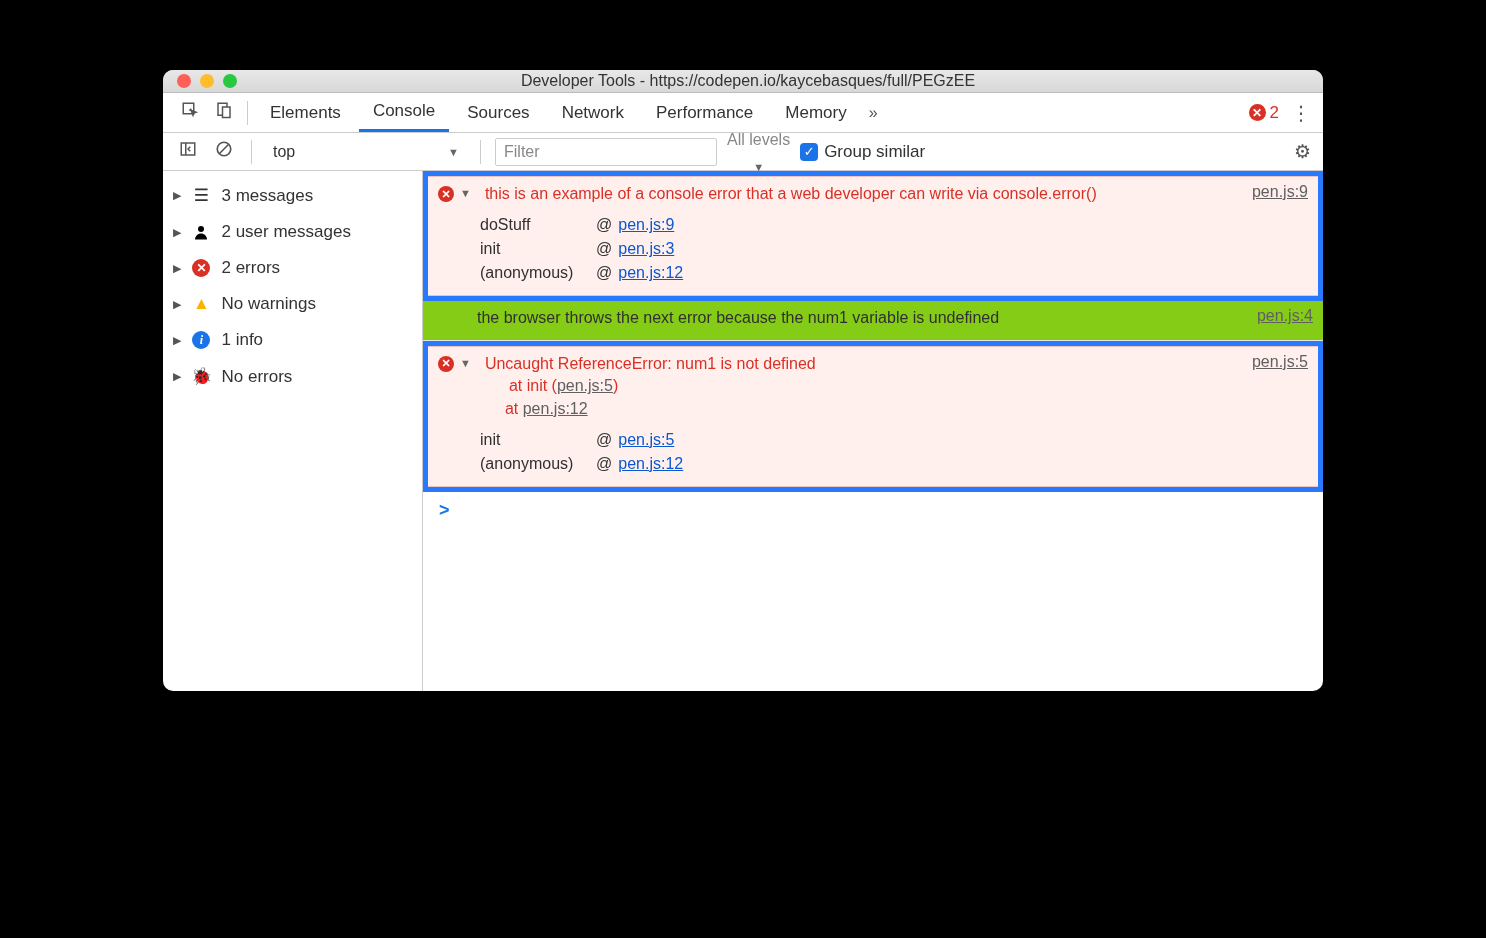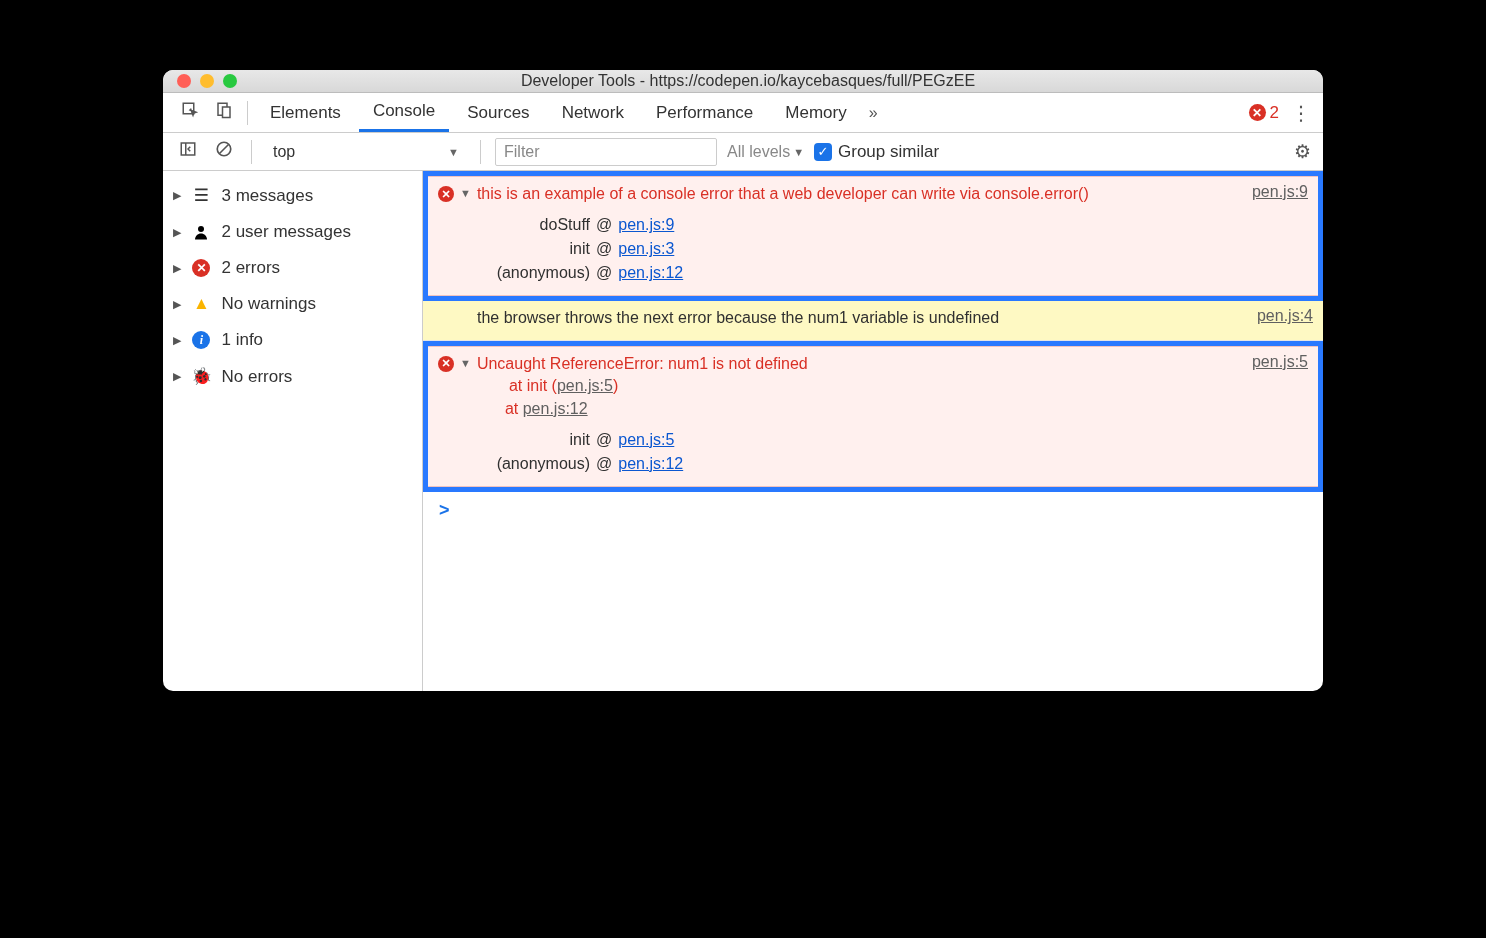--- a/index.html
+++ b/index.html
@@ -20,21 +20,21 @@
 .err-pill { display:flex; align-items:center; gap:4px; color:#d93025; font-size:17px; }
 .err-pill-ico { width:17px; height:17px; border-radius:50%; background:#d93025; color:#fff; display:flex; align-items:center; justify-content:center; font-size:12px; font-weight:bold; }
 .kebab { color:#555; font-size:20px; line-height:1; cursor:pointer; }
 .toolbar2 { height:38px; display:flex; align-items:center; border-bottom:1px solid #ccc; padding:0 12px; gap:10px; }
 .t2-btn { color:#555; font-size:17px; cursor:pointer; padding:2px 4px; }
 .ctx-select { display:flex; align-items:center; gap:18px; border:1px solid transparent; padding:3px 6px; cursor:pointer; min-width:200px; }
 .ctx-select span.txt { flex:1; color:#333; font-size:16px; }
 .caret { color:#666; font-size:11px; }
 .filter-inp { border:1px solid #ccc; border-radius:2px; padding:4px 8px; font-size:16px; width:222px; color:#333; }
 .filter-inp::placeholder{color:#888;}
-.level-sel { color:#888; font-size:16px; display:flex; align-items:center; gap:3px; cursor:pointer; }
+.level-sel { color:#888; font-size:16px; display:flex; align-items:center; gap:12px; cursor:pointer;flex-direction:column; }
 .cb-wrap { display:flex; align-items:center; gap:6px; }
 .cb { width:18px; height:18px; border-radius:4px; background:#1a73e8; display:flex; align-items:center; justify-content:center; color:#fff; font-size:13px; }
 .cb-lbl { font-size:17px; color:#333;text-align:right; }
 .gear { margin-left:auto; color:#555; font-size:19px; cursor:pointer; }
 .body { display:flex; min-height:520px; }
 .sidebar { width:260px; border-right:1px solid #ccc; padding:6px 0; }
 .sb-row { display:flex; align-items:center; gap:10px; padding:8px 10px; cursor:pointer; }
 .sb-arrow { color:#555; font-size:11px; }
 .sb-ico { width:20px; display:flex; justify-content:center; font-size:17px; }
 .sb-txt { color:#333; font-size:17px; }
@@ -43,25 +43,25 @@
 .hl { border:5px solid #2979ff; }
 .msg { padding:6px 10px 10px 10px; position:relative; }
 .msg.err { background:#fff0ee; color:#d93025; border-top:1px solid #f1c3bf; border-bottom:1px solid #f1c3bf; }
 .msg-row1 { display:flex; align-items:flex-start; gap:6px; }
 .msg-ico { width:16px;height:16px;border-radius:50%;background:#d93025;color:#fff;display:flex;align-items:center;justify-content:center;font-size:11px;font-weight:bold;flex-shrink:0;margin-top:3px;}
 .tri { color:#666; font-size:11px; margin-top:4px; }
 .msg-text { flex:1; line-height:1.4; }
 .src { color:#606060; text-decoration:underline; flex-shrink:0; margin-left:12px; }
 .trace { margin:8px 0 0 42px; color:#303030; }
 .trace-row { display:flex; align-items:center; padding:3px 0; gap:6px; }
-.fn { min-width:110px;text-align:right; }
+.fn { min-width:110px; }
 .at{color:#333;}
 .link { color:#0b57d0; text-decoration:underline; cursor:pointer; }
-.msg.log { background:#fef9c3; color:#303030; border-bottom:1px solid #e5e5e5; }
-.err-text { color:#d93025; }
+.msg.log { background:#84cc16; color:#303030; border-bottom:1px solid #e5e5e5; }
+.err-text { color:#d93025;margin-left:8px; }
 .inline-link { color:#606060; text-decoration:underline; }
 .prompt { color:#1a73e8; padding:8px 16px; font-weight:bold; font-size:18px; }
 svg.ico{width:18px;height:18px;}
 </style>
 </head>
 <body>
 
 <div class="window">
   <div class="titlebar">
     <div class="traffic">

